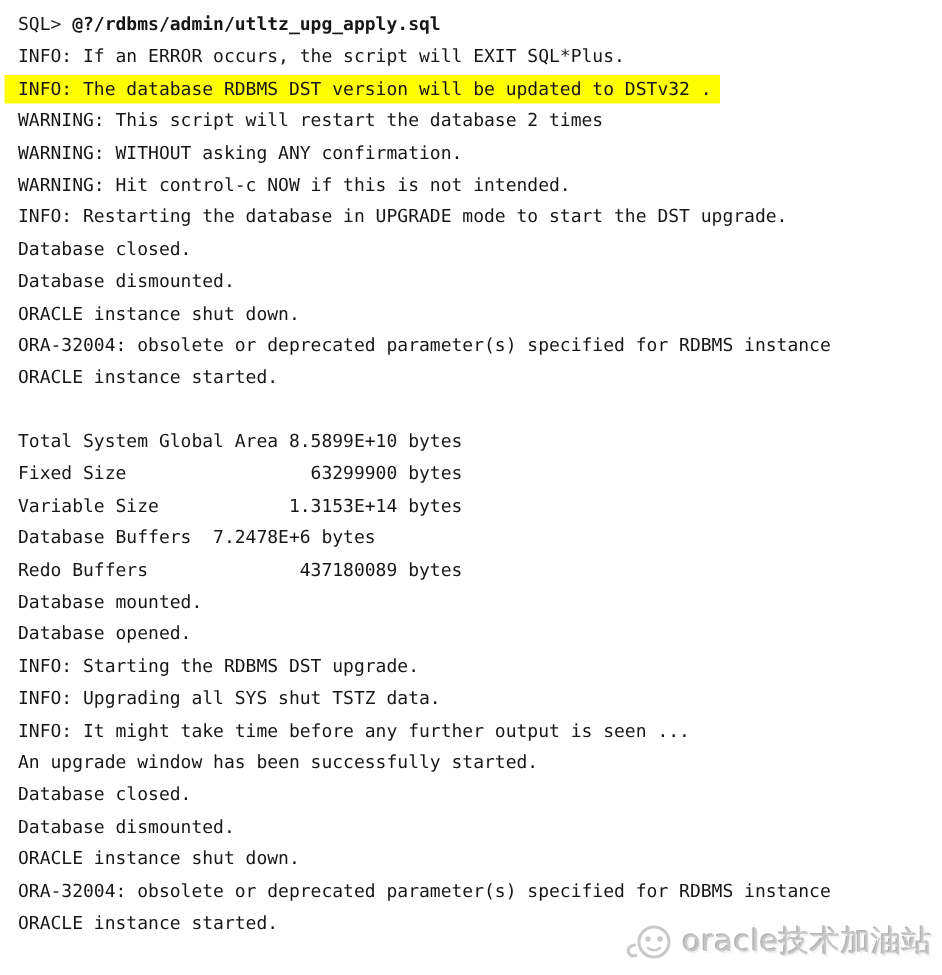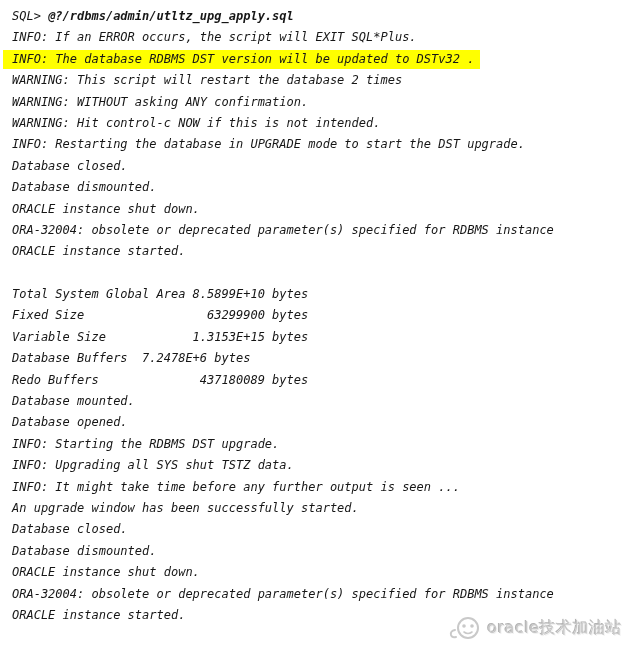--- a/index.html
+++ b/index.html
@@ -16,40 +16,39 @@
     background: #ffffff;
     overflow: hidden;
     font-family: "DejaVu Sans Mono", "Liberation Mono", monospace;
     font-size: 12px;
     color: #161616;
   }
   .line {
     height: 21.4px;
     line-height: 21.4px;
     white-space: pre;
-    font-style: italic;
   }
   .cmd {
     font-weight: bold;
   }
   .hl {
     background: #ffff00;
     padding: 2px 6px 3px 9px;
     margin-left: -9px;
   }
   .watermark {
     position: absolute;
     right: 6px;
     bottom: 8px;
     display: flex;
-    align-items: center;
+    align-items: flex-start;
     gap: 4px;
     color: #c6c6c6;
     font-family: "DejaVu Sans", "Liberation Sans", sans-serif;
-    font-size: 16px;
+    font-size: 20px;
     letter-spacing: 0.5px;
     text-shadow: 1px 1px 0 #f2f2f2, -1px -1px 0 #b3b3b3;
     user-select: none;
   }
   .watermark svg {
     display: block;
   }
 </style>
 </head>
 <body>
@@ -66,21 +65,21 @@
       <div class="line">WARNING: Hit control-c NOW if this is not intended.</div>
       <div class="line">INFO: Restarting the database in UPGRADE mode to start the DST upgrade.</div>
       <div class="line">Database closed.</div>
       <div class="line">Database dismounted.</div>
       <div class="line">ORACLE instance shut down.</div>
       <div class="line">ORA-32004: obsolete or deprecated parameter(s) specified for RDBMS instance</div>
       <div class="line">ORACLE instance started.</div>
       <div class="line"></div>
       <div class="line">Total System Global Area 8.5899E+10 bytes</div>
       <div class="line">Fixed Size                 63299900 bytes</div>
-      <div class="line">Variable Size            1.3153E+15 bytes</div>
+      <div class="line">Variable Size            1.3153E+14 bytes</div>
       <div class="line">Database Buffers  7.2478E+6 bytes</div>
       <div class="line">Redo Buffers              437180089 bytes</div>
       <div class="line">Database mounted.</div>
       <div class="line">Database opened.</div>
       <div class="line">INFO: Starting the RDBMS DST upgrade.</div>
       <div class="line">INFO: Upgrading all SYS shut TSTZ data.</div>
       <div class="line">INFO: It might take time before any further output is seen ...</div>
       <div class="line">An upgrade window has been successfully started.</div>
       <div class="line">Database closed.</div>
       <div class="line">Database dismounted.</div>

